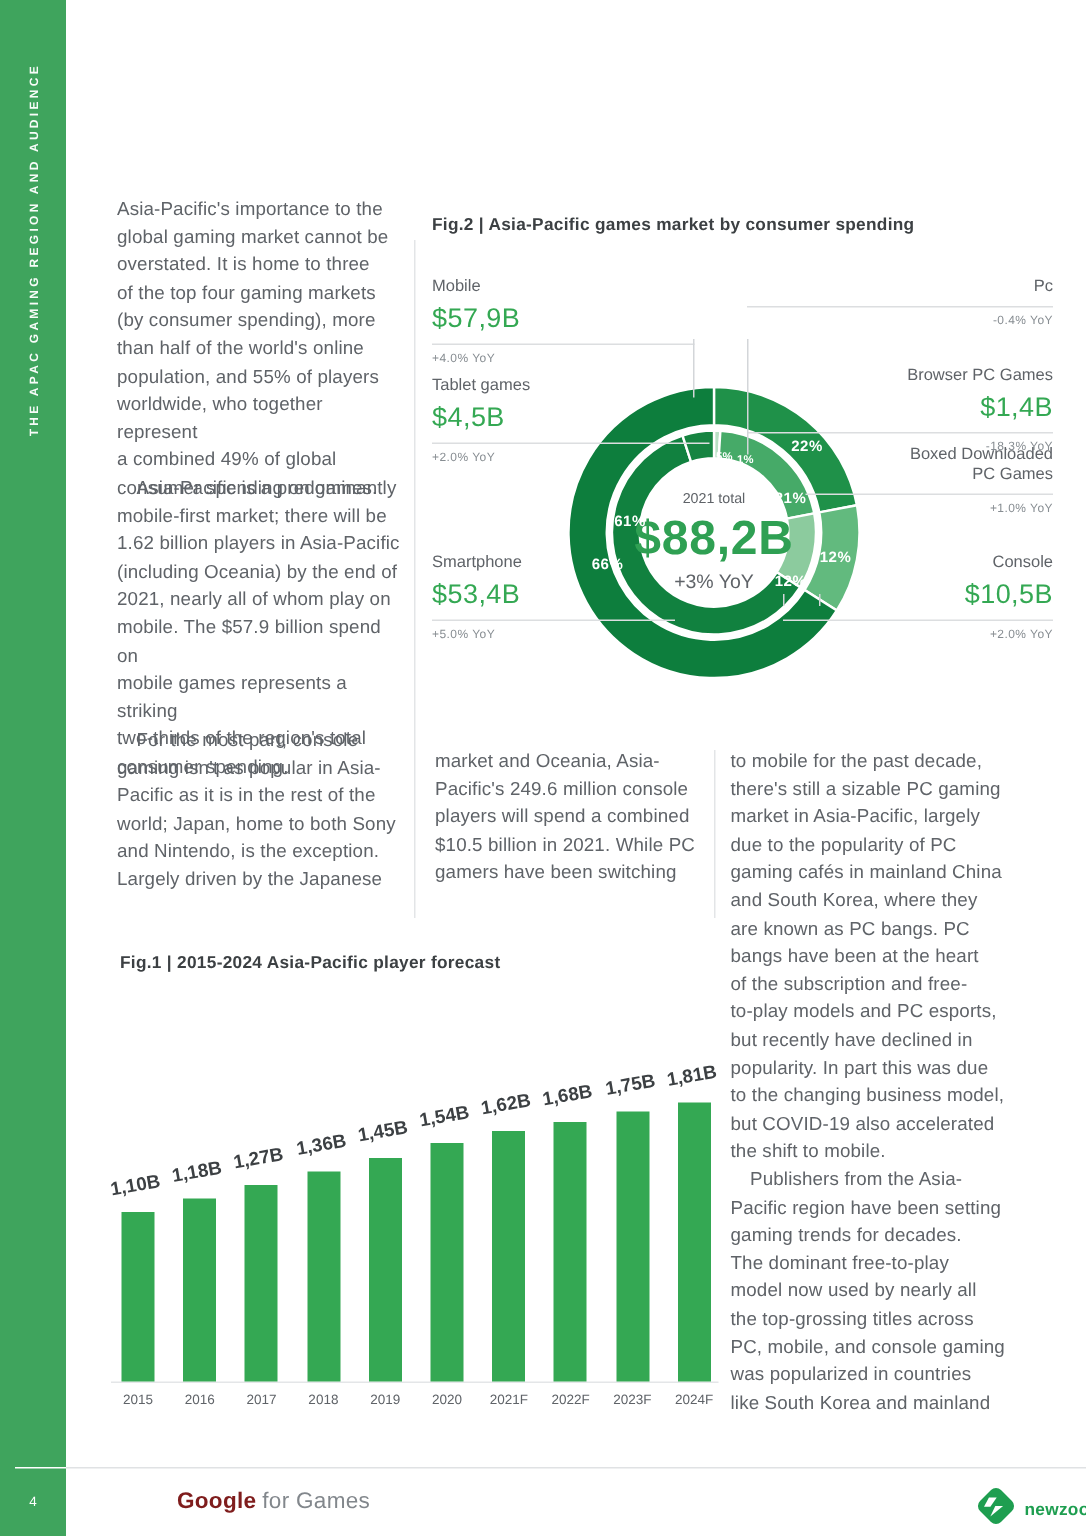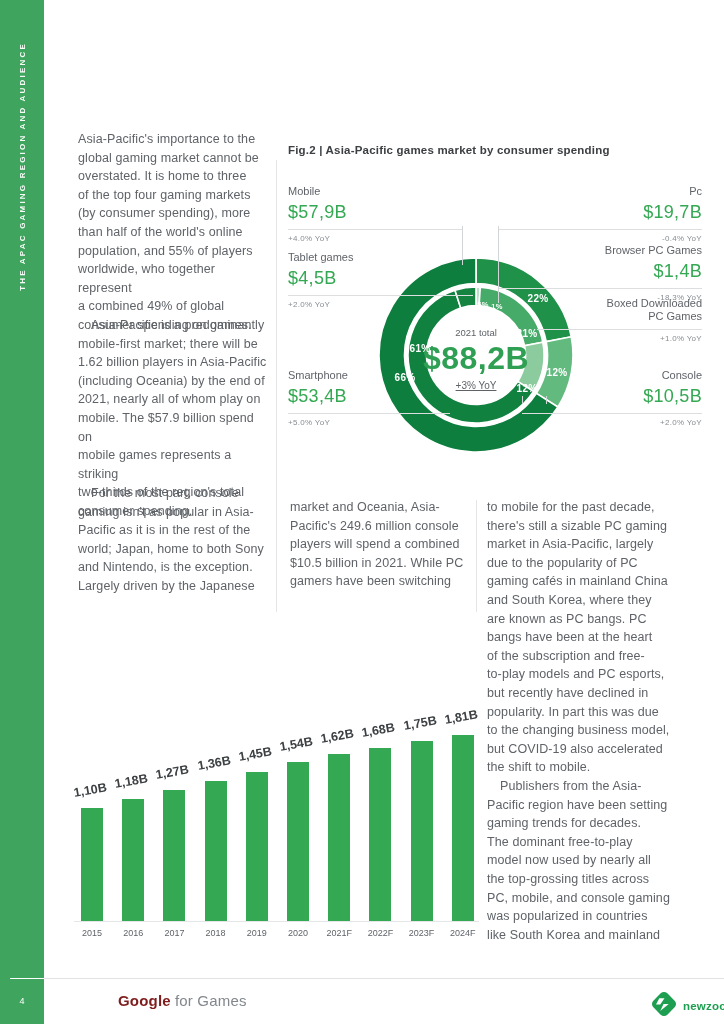--- a/index.html
+++ b/index.html
@@ -27,21 +27,21 @@
   .spend.right{text-align:right;}
   .cline{position:absolute;background:#d3d6d9;z-index:3;}
   
   #overlay-svg{position:absolute;left:0;top:0;z-index:1;}
   .pct{position:absolute;z-index:2;transform:translate(-50%,-50%);color:#fff;
        font-size:10px;font-weight:600;letter-spacing:.3px;}
   .pct.small{font-size:7.5px;}
   .donut-center{position:absolute;z-index:2;transform:translateX(-50%);text-align:center;}
   .dc-label{font-size:9.5px;color:#5f6368;}
   .dc-value{font-size:32px;font-weight:700;color:#2fa053;margin-top:2px;letter-spacing:.5px;}
-  .dc-yoy{font-size:10px;color:#5f6368;margin-top:3px;text-decoration:underline;}
+  .dc-yoy{font-size:13px;color:#5f6368;margin-top:3px;}
   
   .bar{position:absolute;background:#34a853;z-index:1;}
   .bar-value{position:absolute;z-index:2;font-size:12.5px;font-weight:700;color:#3c4043;
        transform:rotate(-10deg);transform-origin:left bottom;white-space:nowrap;}
   .bar-year{position:absolute;font-size:9px;color:#5f6368;text-align:center;width:42px;}
   .baseline{position:absolute;height:1px;background:#e4e6e8;}
   
   .footer-rule{position:absolute;height:1px;}
   .brand{position:absolute;font-size:15px;color:#5f6368;letter-spacing:.2px;}
   .brand .b1{font-weight:700;color:#7f1d1d;}
@@ -106,21 +106,20 @@
   </div>
   <div class="spend" style="left:288px;top:369px;width:162px;">
     <div class="sl-name">Smartphone</div>
     <div class="sl-value">$53,4B</div>
     <div class="sl-rule"></div>
     <div class="sl-yoy">+5.0% YoY</div>
   </div>
 
   <div class="spend right" style="left:498px;top:185px;width:204px;">
     <div class="sl-name">Pc</div>
-    <div class="sl-value">$19,7B</div>
     <div class="sl-rule"></div>
     <div class="sl-yoy">-0.4% YoY</div>
   </div>
   <div class="spend right" style="left:498px;top:244px;width:204px;">
     <div class="sl-name">Browser PC Games</div>
     <div class="sl-value">$1,4B</div>
     <div class="sl-rule"></div>
     <div class="sl-yoy">-18.3% YoY</div>
   </div>
   <div class="spend right" style="left:537px;top:297px;width:165px;">
@@ -181,20 +180,21 @@
   <p class="body-text indent" style="left:487px;top:777px;width:222px;">Publishers from the Asia-
 Pacific region have been setting
 gaming trends for decades.
 The dominant free-to-play
 model now used by nearly all
 the top-grossing titles across
 PC, mobile, and console gaming
 was popularized in countries
 like South Korea and mainland</p>
 
+  <div class="fig-title" style="left:80px;top:636px;">Fig.1 | 2015-2024 Asia-Pacific player forecast</div>
   <div class="baseline" style="left:74px;top:921px;width:405px;"></div>
   <div id="barchart-layer"></div>
 
   <div class="footer-rule" style="left:10px;top:978px;width:34px;background:#ffffff;z-index:5;"></div>
   <div class="footer-rule" style="left:44px;top:978px;width:680px;background:#e0e2e4;"></div>
   <div class="brand" style="left:118px;top:992px;">
     <span class="b1">Google</span><span class="b2">for Games</span>
   </div>
   <div class="partner" style="left:648px;top:988px;">
     <span>

